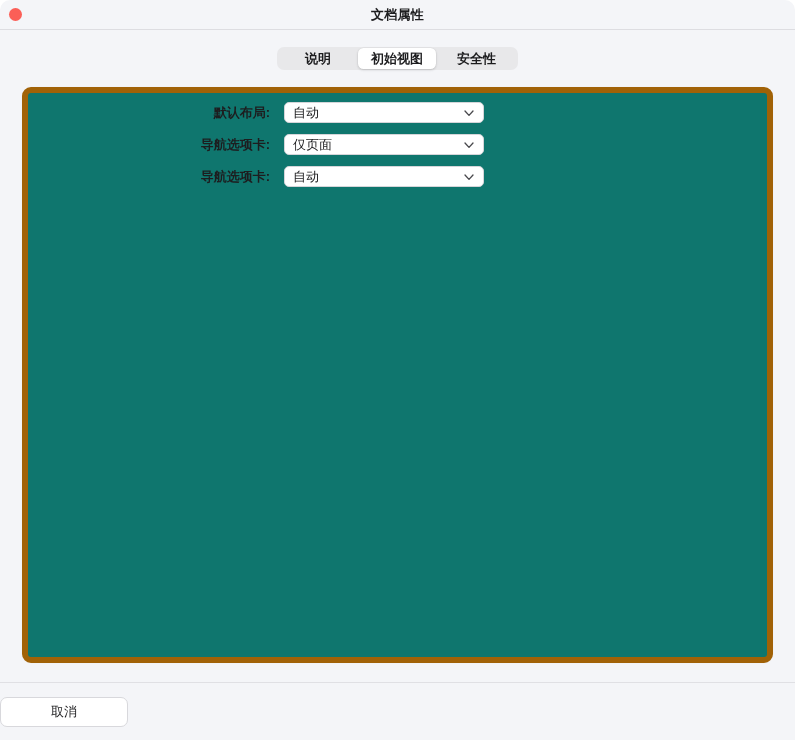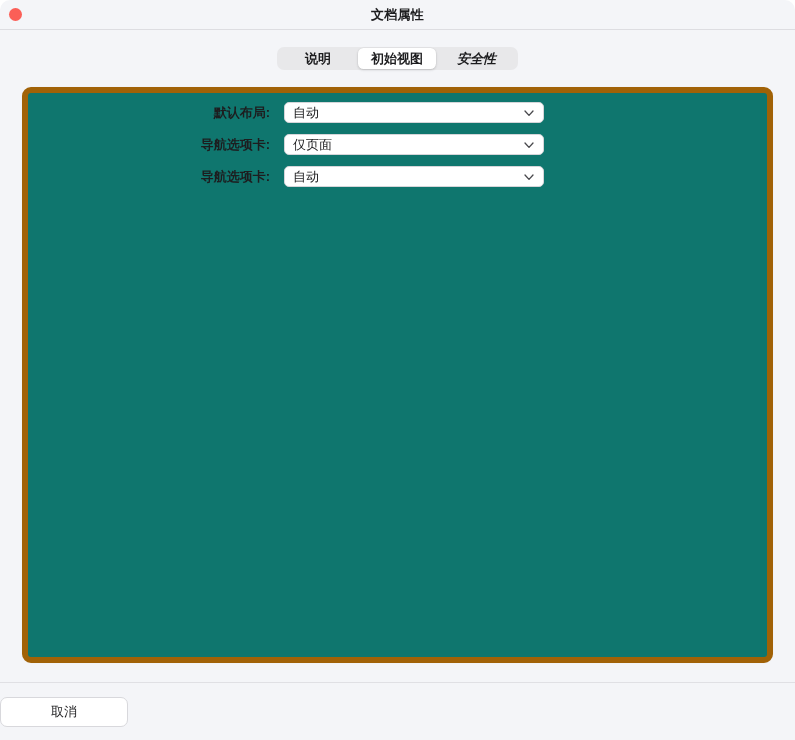--- a/index.html
+++ b/index.html
@@ -46,21 +46,21 @@
     font-size: 13px; font-weight: 700; color: #1c1c1e;
     border-radius: 5.5px;
     cursor: default;
   }
   .segment.sel {
     background: #ffffff;
     box-shadow: 0 1px 2.5px rgba(0,0,0,0.18), 0 0 0 0.5px rgba(0,0,0,0.03);
   }
   .seg-desc { width: 80px; }
   .seg-init { width: 78px; }
-  .seg-sec  { width: 81px; font-style: italic; }
+  .seg-sec  { width: 81px; }
   
   .panel {
     position: absolute; left: 22px; top: 87px;
     width: 751px; height: 576px;
     background: #0f766e;
     border: 6px solid #a16207;
     border-radius: 9px;
     box-shadow: 0 0 2px rgba(0,0,0,0.03);
     padding-top: 9px;
   }
@@ -72,21 +72,21 @@
   .form-label {
     width: 242px;
     text-align: right;
     font-size: 13px; font-weight: 700; color: #1d1d1f;
     line-height: 21px;
     white-space: nowrap;
   }
   .select {
     position: relative;
     margin-left: 14px;
-    width: 260px; height: 21px;
+    width: 200px; height: 21px;
     background: #ffffff;
     border: 1px solid #d5d5d9;
     border-radius: 5px;
     display: flex; align-items: center;
     padding-left: 8px; padding-right: 24px;
     cursor: default;
   }
   .select .value {
     font-size: 13px; color: #1c1c1e; line-height: 19px;
     overflow: hidden; white-space: nowrap;

